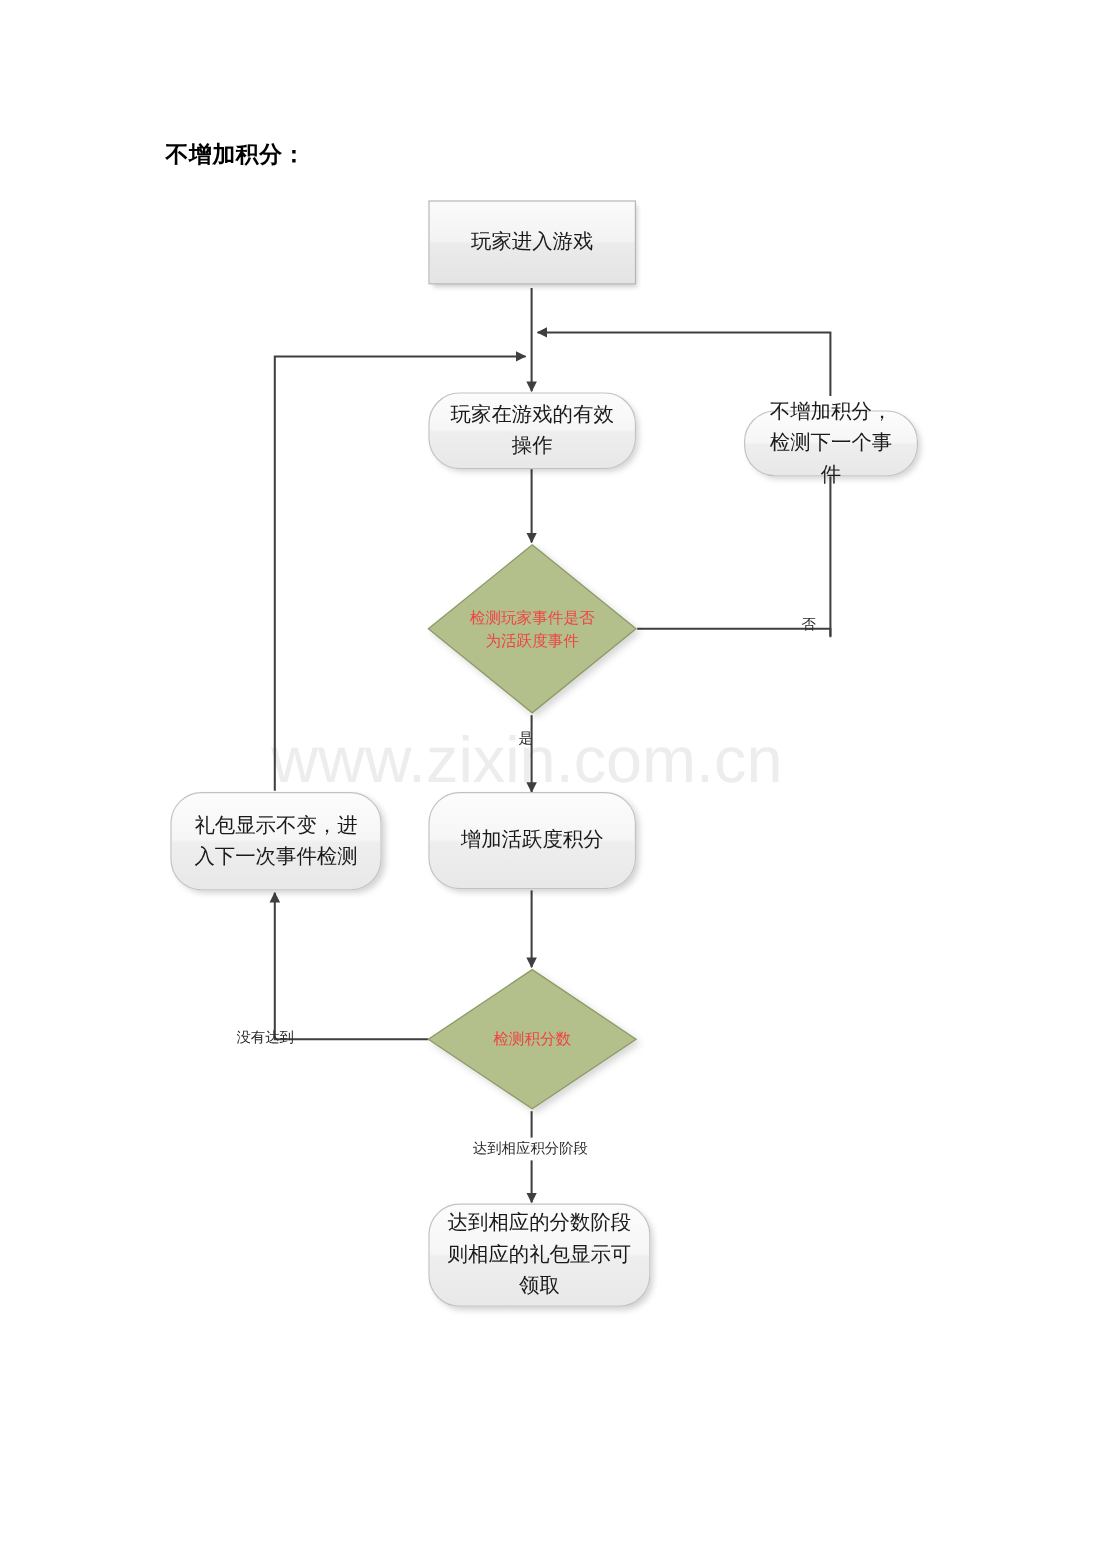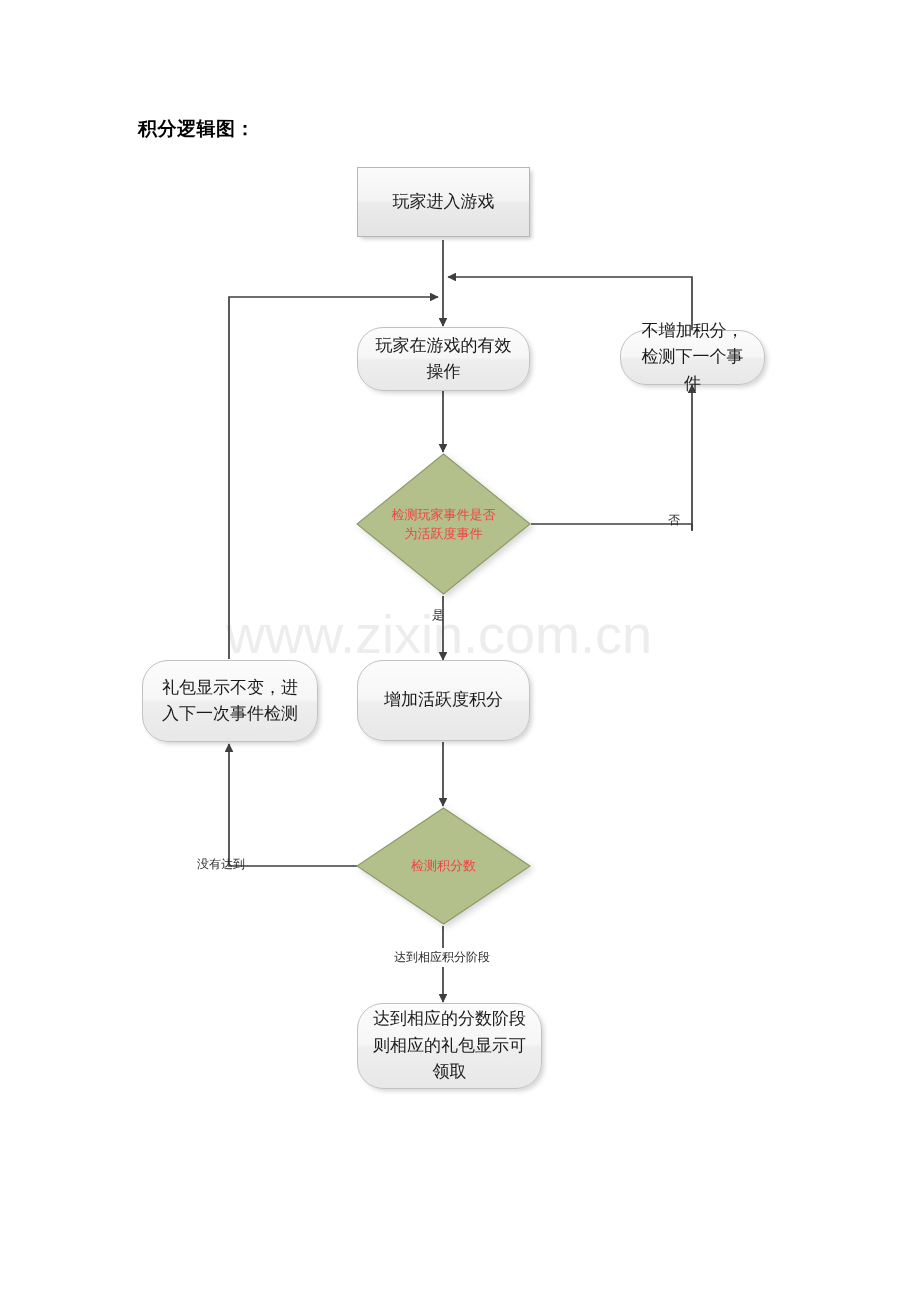--- a/index.html
+++ b/index.html
@@ -115,21 +115,21 @@
     color: #2a2a2a;
     white-space: nowrap;
     background: transparent;
   }
 </style>
 </head>
 <body>
 
 <div id="page">
 
-  <div id="doc-title">积分逻辑图：</div>
+  <div id="doc-title">不增加积分：</div>
 
   <div id="watermark">www.zixin.com.cn</div>
 
   <svg id="connectors" viewBox="0 0 920 1302" width="920" height="1302" xmlns="http://www.w3.org/2000/svg">
     <defs>
       <marker id="arrow" viewBox="0 0 10 10" refX="9.2" refY="5" markerWidth="5.2" markerHeight="5.2" orient="auto-start-reverse">
         <path d="M 0 0 L 10 5 L 0 10 z" fill="#3f3f3f"></path>
       </marker>
     </defs>
 
@@ -158,21 +158,21 @@
   </svg>
 
   <div class="node rect-sharp" style="left:357px; top:167px; width:173px; height:70px;">
     <span>玩家进入游戏</span>
   </div>
 
   <div class="node rect-round" style="left:357px; top:327px; width:173px; height:64px;">
     <span>玩家在游戏的有效操作</span>
   </div>
 
-  <div class="node rect-round" style="left:620px; top:330px; width:145px; height:55px;">
+  <div class="node rect-round" style="left:620px; top:342px; width:145px; height:55px;">
     <span>不增加积分，检测下一个事件</span>
   </div>
 
   <div class="diamond-wrap" style="left:355px; top:452px; width:177px; height:144px;">
     <svg width="177" height="144" viewBox="0 0 177 144" xmlns="http://www.w3.org/2000/svg">
       <polygon points="88.5,2 175,72 88.5,142 2,72" fill="#b3c08b" stroke="#8d9a65" stroke-width="1.1" style="filter:drop-shadow(3px 3px 3px rgba(0,0,0,0.16));"></polygon>
     </svg>
     <div class="diamond-label">检测玩家事件是否为活跃度事件</div>
   </div>
 

